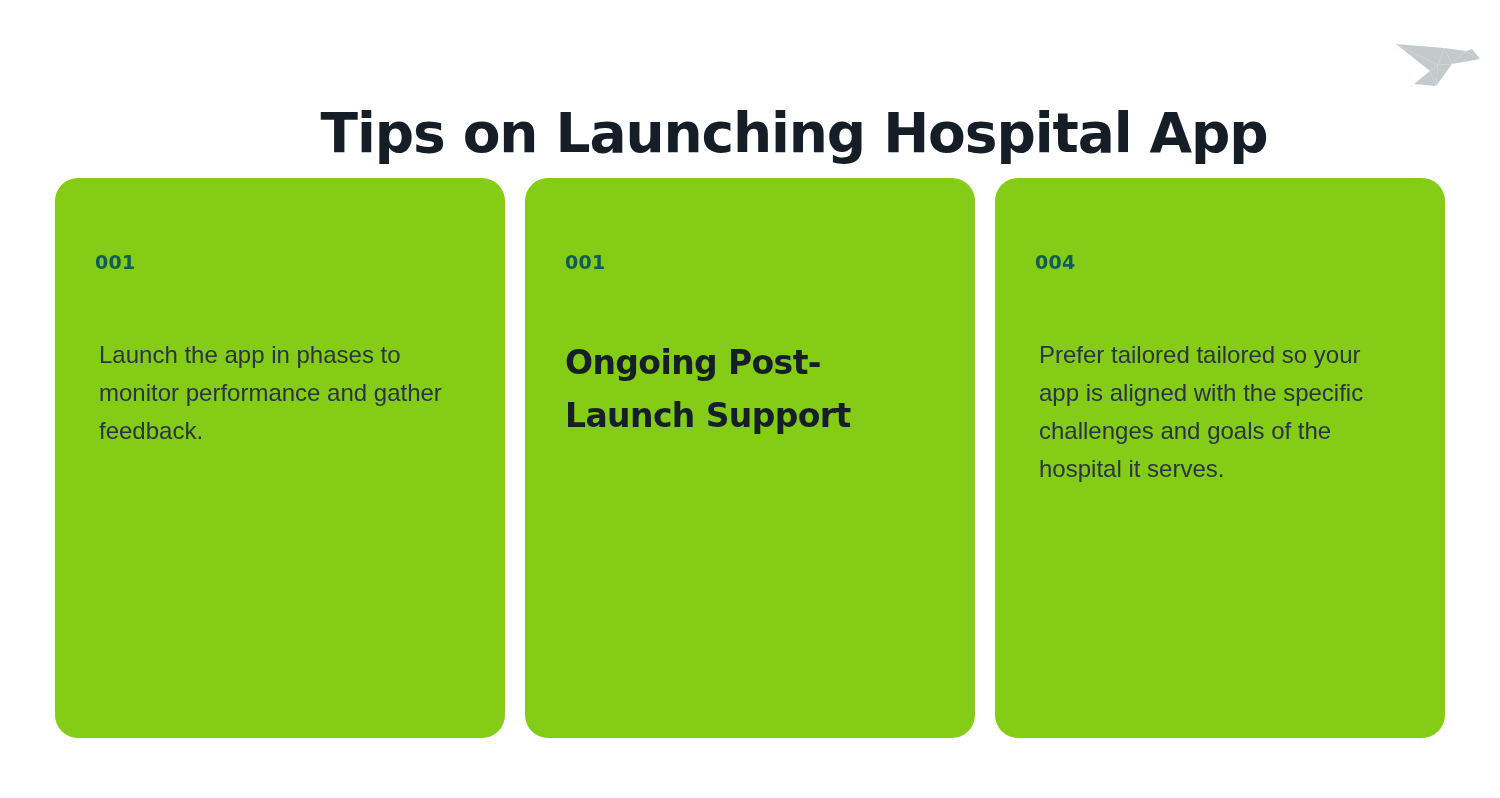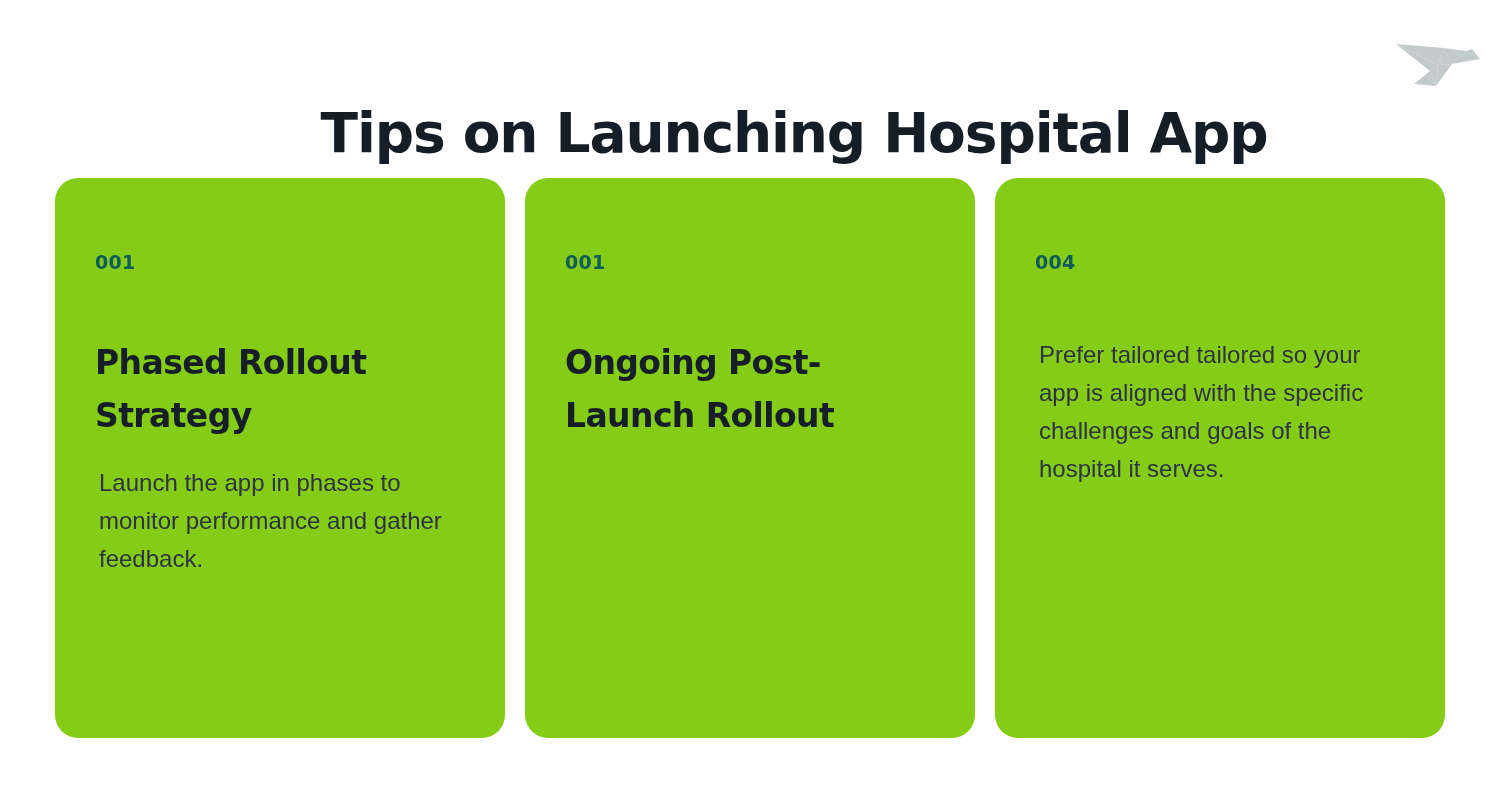--- a/index.html
+++ b/index.html
@@ -105,27 +105,26 @@
     </g>
   </svg>
 </div>
 
 <h1 class="page-title">Tips on Launching Hospital App</h1>
 
 <div class="cards">
 
   <div class="card">
     <div class="card-number">001</div>
-    <div class="card-heading">Phased Rollout Strategy</div>
     <p class="card-body">Launch the app in phases to monitor performance and gather feedback.</p>
   </div>
 
   <div class="card">
     <div class="card-number">001</div>
-    <div class="card-heading">Ongoing Post-Launch Rollout</div>
+    <div class="card-heading">Ongoing Post-Launch Support</div>
   </div>
 
   <div class="card">
     <div class="card-number">004</div>
     <p class="card-body">Prefer tailored tailored so your app is aligned with the specific challenges and goals of the hospital it serves.</p>
   </div>
 
 </div>
 
 </body></html>

